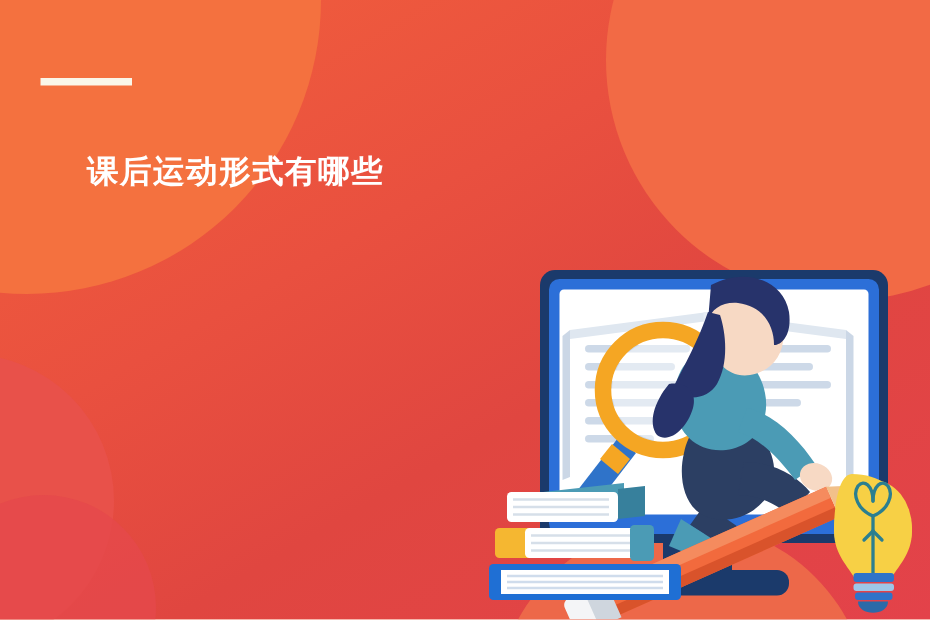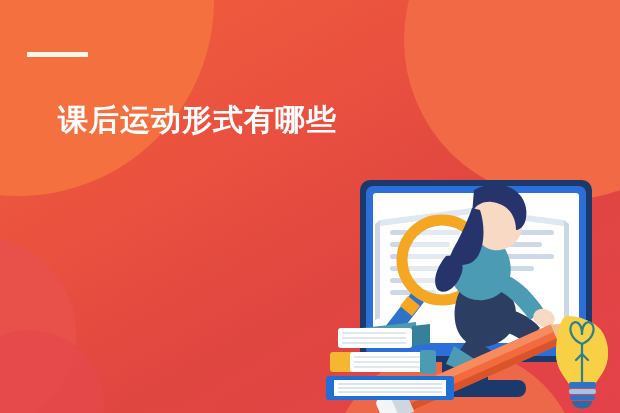--- a/index.html
+++ b/index.html
@@ -54,21 +54,21 @@
   #rule {
     position: absolute;
     left: 27px; top: 52px;
     width: 61px; height: 5px;
     background: #faf6e8;
   }
   #title {
     position: absolute;
     left: 58px; top: 104px;
     margin: 0;
-    font-size: 30px;
+    font-size: 21px;
     line-height: 1.05;
     font-weight: bold;
     letter-spacing: 1px;
     color: #ffffff;
     white-space: nowrap;
   }
 
   
   #illustration {
     position: absolute;

